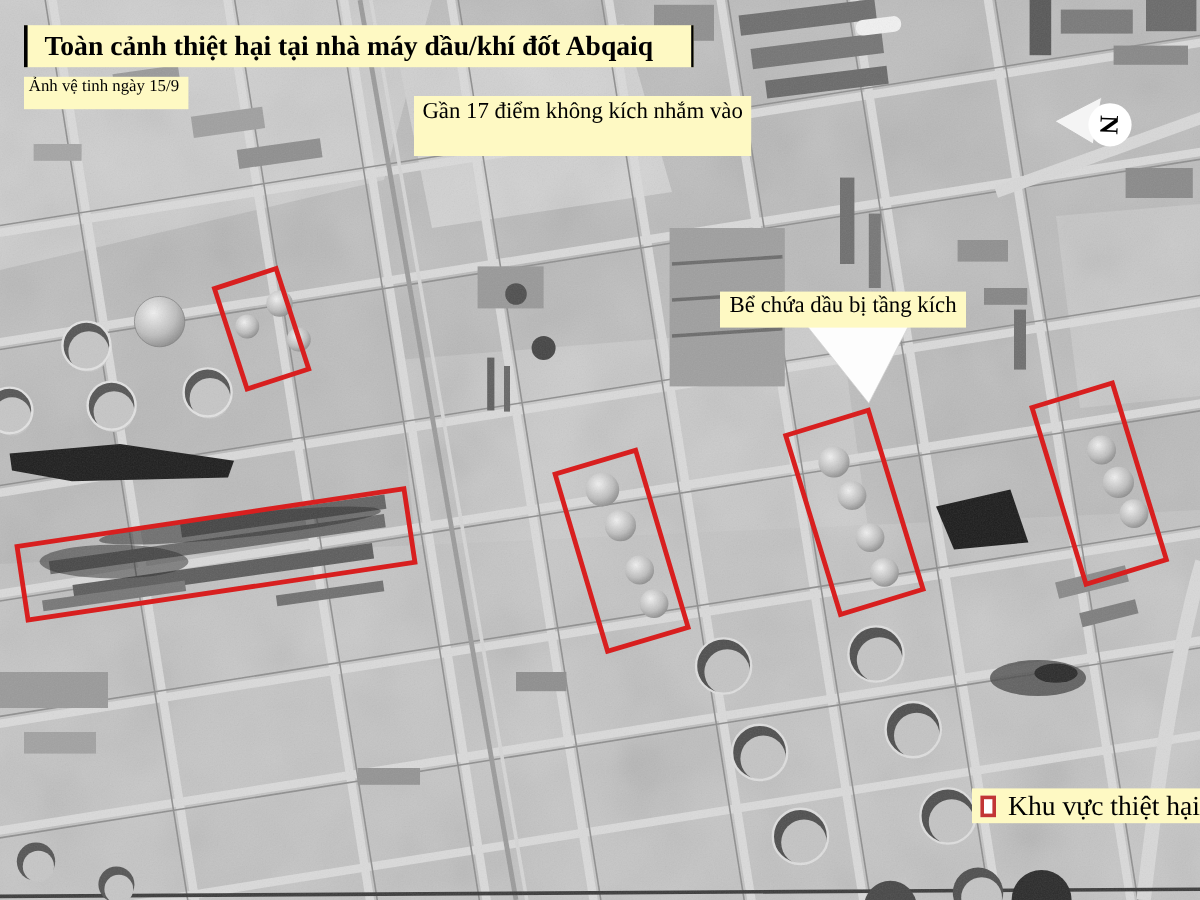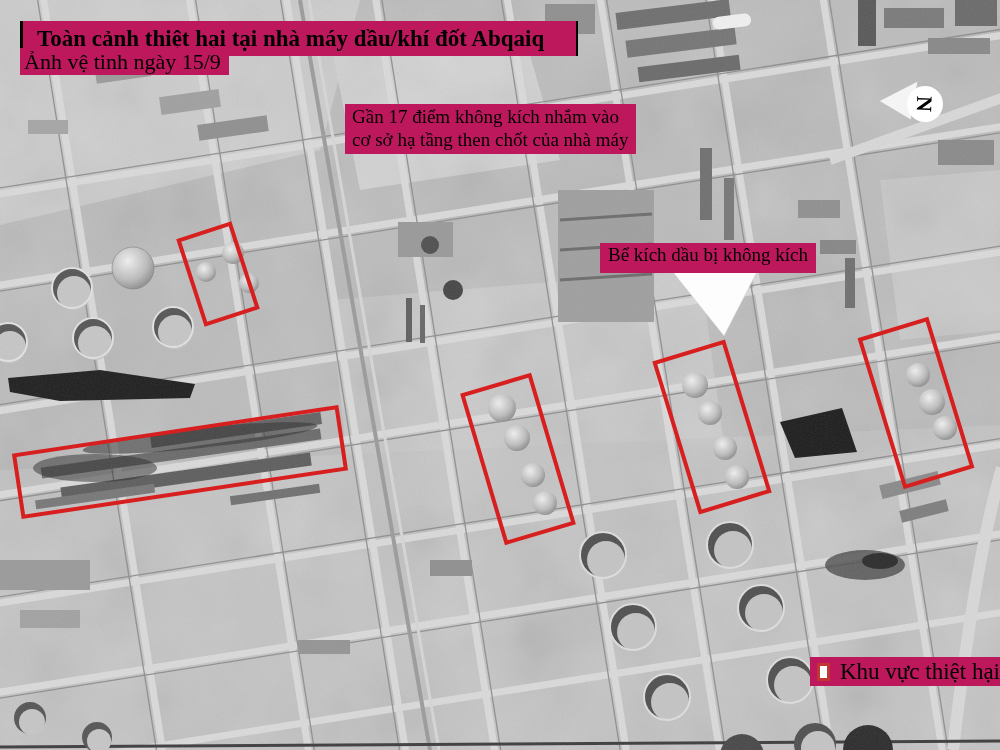--- a/index.html
+++ b/index.html
@@ -1,25 +1,25 @@
 <!DOCTYPE html>
 <html><head>
 <meta charset="utf-8">
 <style>
   html,body{margin:0;padding:0;background:#222;}
   #stage{position:relative;width:1000px;height:750px;overflow:hidden;background:#bcbcbc;
          font-family:"Liberation Serif",serif;}
   #stage svg.bg{position:absolute;left:0;top:0;}
   .overlay{position:absolute;left:0;top:0;width:1000px;height:750px;pointer-events:none;}
-  .anno{position:absolute;background:#be185d;color:#000;line-height:1.2;white-space:nowrap;}
+  .anno{position:absolute;background:#fef9c3;color:#000;line-height:1.2;white-space:nowrap;}
   .title-box{left:20px;top:21px;width:558px;height:35px;border-left:3px solid #000;
              border-right:2px solid #000;font-weight:bold;font-size:23px;
              display:flex;align-items:center;padding-left:14px;box-sizing:border-box;}
-  .subtitle-box{left:20px;top:48px;height:25px;font-size:22px;padding:1px 8px 1px 4px;}
-  .strikes-box{left:345px;top:80px;height:48px;font-size:19px;line-height:23px;padding:1px 7px;margin-top:24px;}
+  .subtitle-box{left:20px;top:64px;height:25px;font-size:14px;padding:1px 8px 1px 4px;}
+  .strikes-box{left:345px;top:80px;height:48px;font-size:19px;line-height:23px;padding:1px 7px;}
   .tanknote-box{left:600px;top:243px;height:28px;font-size:19px;padding:1px 8px;}
   .legend-box{left:810px;top:657px;width:190px;height:29px;display:flex;align-items:center;
               font-size:23px;}
   .legend-swatch{width:36px;height:18px;background:#fff;border:3px solid #c23535;
                  margin-left:7px;margin-right:10px;box-sizing:border-box;}
   .credit-box{left:846px;top:715px;height:23px;font-family:"Liberation Sans",sans-serif;
               font-weight:bold;font-size:15px;padding:2px 7px;}
   .damage-box{position:absolute;border:4px solid #d81f1f;box-sizing:border-box;}
 </style>
 </head>
@@ -232,24 +232,23 @@
       <text x="925" y="112" font-size="22" font-weight="bold" text-anchor="middle" font-family="Liberation Serif, serif" transform="rotate(92 925 104)">N</text>
     </g>
   </svg>
 
   <div class="anno title-box">Toàn cảnh thiệt hại tại nhà máy dầu/khí đốt Abqaiq</div>
 
   <div class="anno subtitle-box">Ảnh vệ tinh ngày 15/9</div>
 
   <div class="anno strikes-box">
     <div>Gần 17 điểm không kích nhắm vào</div>
-    <div>cơ sở hạ tầng then chốt của nhà máy</div>
   </div>
 
-  <div class="anno tanknote-box">Bể kích dầu bị không kích</div>
+  <div class="anno tanknote-box">Bể chứa dầu bị tầng kích</div>
 
   <div class="anno legend-box">
     <span class="legend-swatch" style="border-color: rgb(194, 53, 53);"></span>
     <span>Khu vực thiệt hại</span>
   </div>
 
 
 </div>
 
 </body></html>

